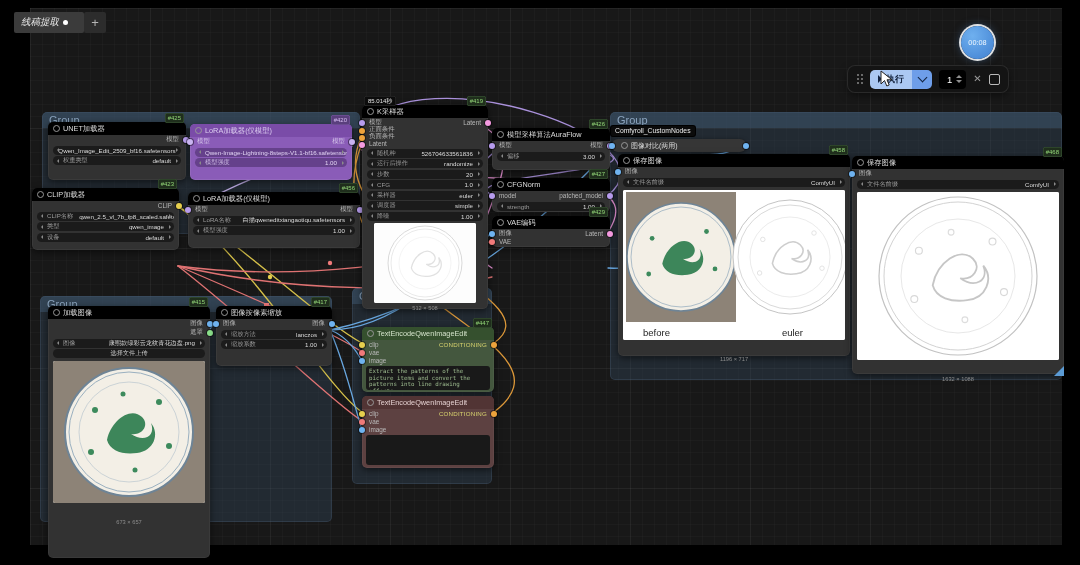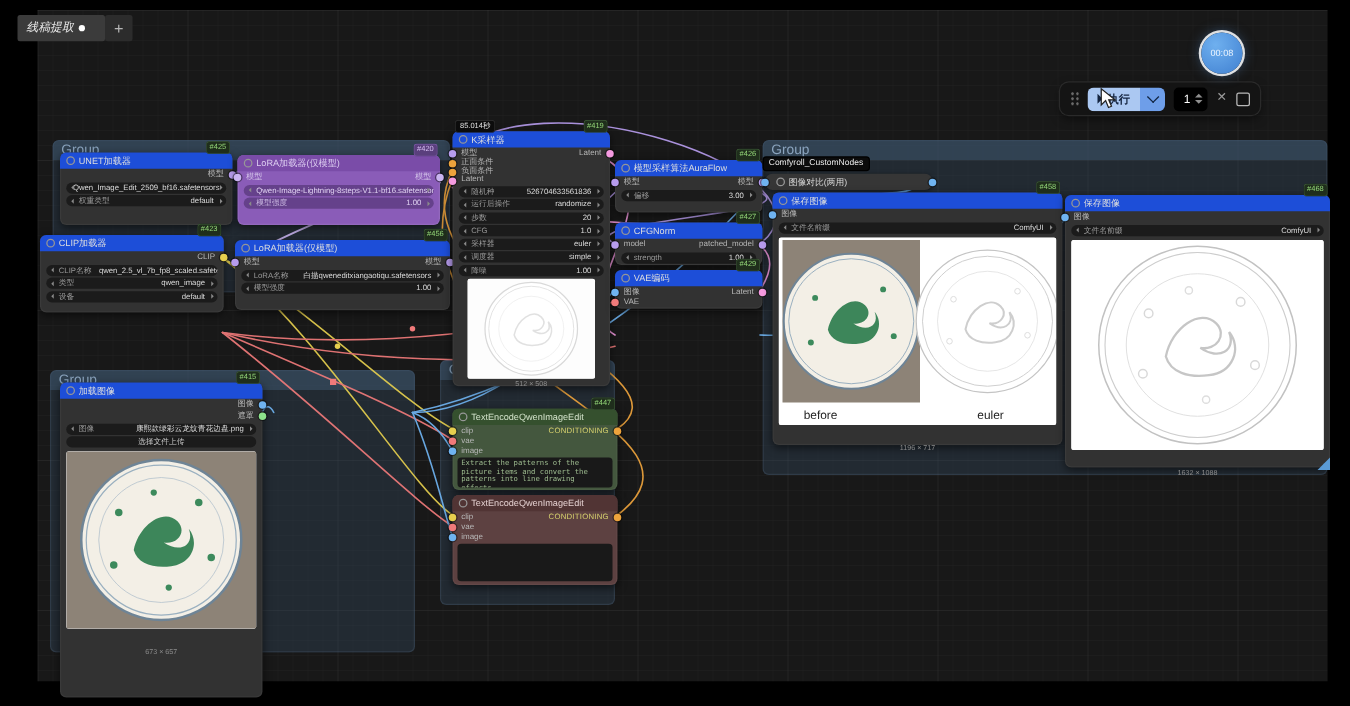--- a/index.html
+++ b/index.html
@@ -22,21 +22,21 @@
   .grp{position:absolute;background:rgba(52,74,96,.36);border-radius:5px;
     box-shadow:inset 0 0 0 1px rgba(110,140,170,.18);z-index:1;overflow:hidden;}
   .grp .ghd{height:16px;line-height:16px;padding:0 7px;font-size:11px;color:#8ba4be;
     background:rgba(62,86,110,.55);border-radius:5px 5px 0 0;white-space:nowrap;}
   
   svg.wires{position:absolute;left:0;top:0;z-index:2;pointer-events:none;}
   
   .node{position:absolute;background:#323232;border-radius:5px;z-index:10;
     box-shadow:0 2px 7px rgba(0,0,0,.55),inset 0 0 0 1px rgba(255,255,255,.04);font-size:6.5px;color:#c5c5c5;}
   .hd{display:flex;align-items:center;gap:3px;height:13px;padding:0 5px;font-size:7.3px;color:#dedede;
-    background:#1d4ed8;border-radius:5px 5px 0 0;white-space:nowrap;overflow:hidden;}
+    background:#000000;border-radius:5px 5px 0 0;white-space:nowrap;overflow:hidden;}
   .cdot{width:5px;height:5px;border:1px solid #979797;border-radius:50%;flex:none;}
   .bid{position:absolute;top:-9px;right:2px;background:#1f2e1c;color:#93d678;font-size:6px;line-height:8px;
     padding:1px 3px;border-radius:2.5px;box-shadow:inset 0 0 0 .5px #3c5a36;z-index:11;}
   .btime{position:absolute;top:-9px;left:2px;background:#0c0c0c;color:#e2e2e2;font-size:6px;line-height:8px;
     padding:1px 4px;border-radius:2.5px;box-shadow:inset 0 0 0 .5px #333;z-index:11;}
   .row{display:flex;justify-content:space-between;align-items:center;height:9px;padding:0 7px;
     position:relative;font-size:6.4px;color:#b8b8b8;white-space:nowrap;}
   .dot{width:6px;height:6px;border-radius:50%;position:absolute;top:1.5px;background:var(--c,#999);
     box-shadow:0 0 0 1px rgba(0,0,0,.45);}
   .dot.in{left:-3px;} .dot.out{right:-3px;}
@@ -277,20 +277,41 @@
           <circle cx="40" cy="14" r="3" fill="#3c8a5c"></circle>
             <circle cx="-38" cy="20" r="3" fill="#3c8a5c"></circle>
           <circle cx="-6" cy="-38" r="2.5" fill="#3c8a5c"></circle>
             <circle cx="6" cy="38" r="2.5" fill="#3c8a5c"></circle>
         </g>
       </svg>
     </div>
     <div class="cap">673 × 657</div>
   </div>
 
+  <div class="node" style="left:216px;top:306px;width:116px;height:60px">
+    <span class="bid">#417</span>
+    <div class="hd">
+        <span class="cdot"></span>
+        <span>图像按像素缩放</span>
+      </div>
+    <div class="row">
+        <span>图像</span>
+        <span class="pr">图像</span>
+      <span class="dot in" style="--c:#6fb3f0"></span>
+        <span class="dot out" style="--c:#6fb3f0"></span>
+      </div>
+    <div class="w">
+        <span>缩放方法</span>
+        <span class="v">lanczos</span>
+      </div>
+    <div class="w">
+        <span>缩放系数</span>
+        <span class="v">1.00</span>
+      </div>
+  </div>
 
   <div class="node" style="left:362px;top:105px;width:126px;height:204px">
     <span class="btime">85.014秒</span>
     <span class="bid">#419</span>
     <div class="hd">
         <span class="cdot"></span>
         <span>K采样器</span>
       </div>
     <div class="row" style="height:8px">
         <span>模型</span>

